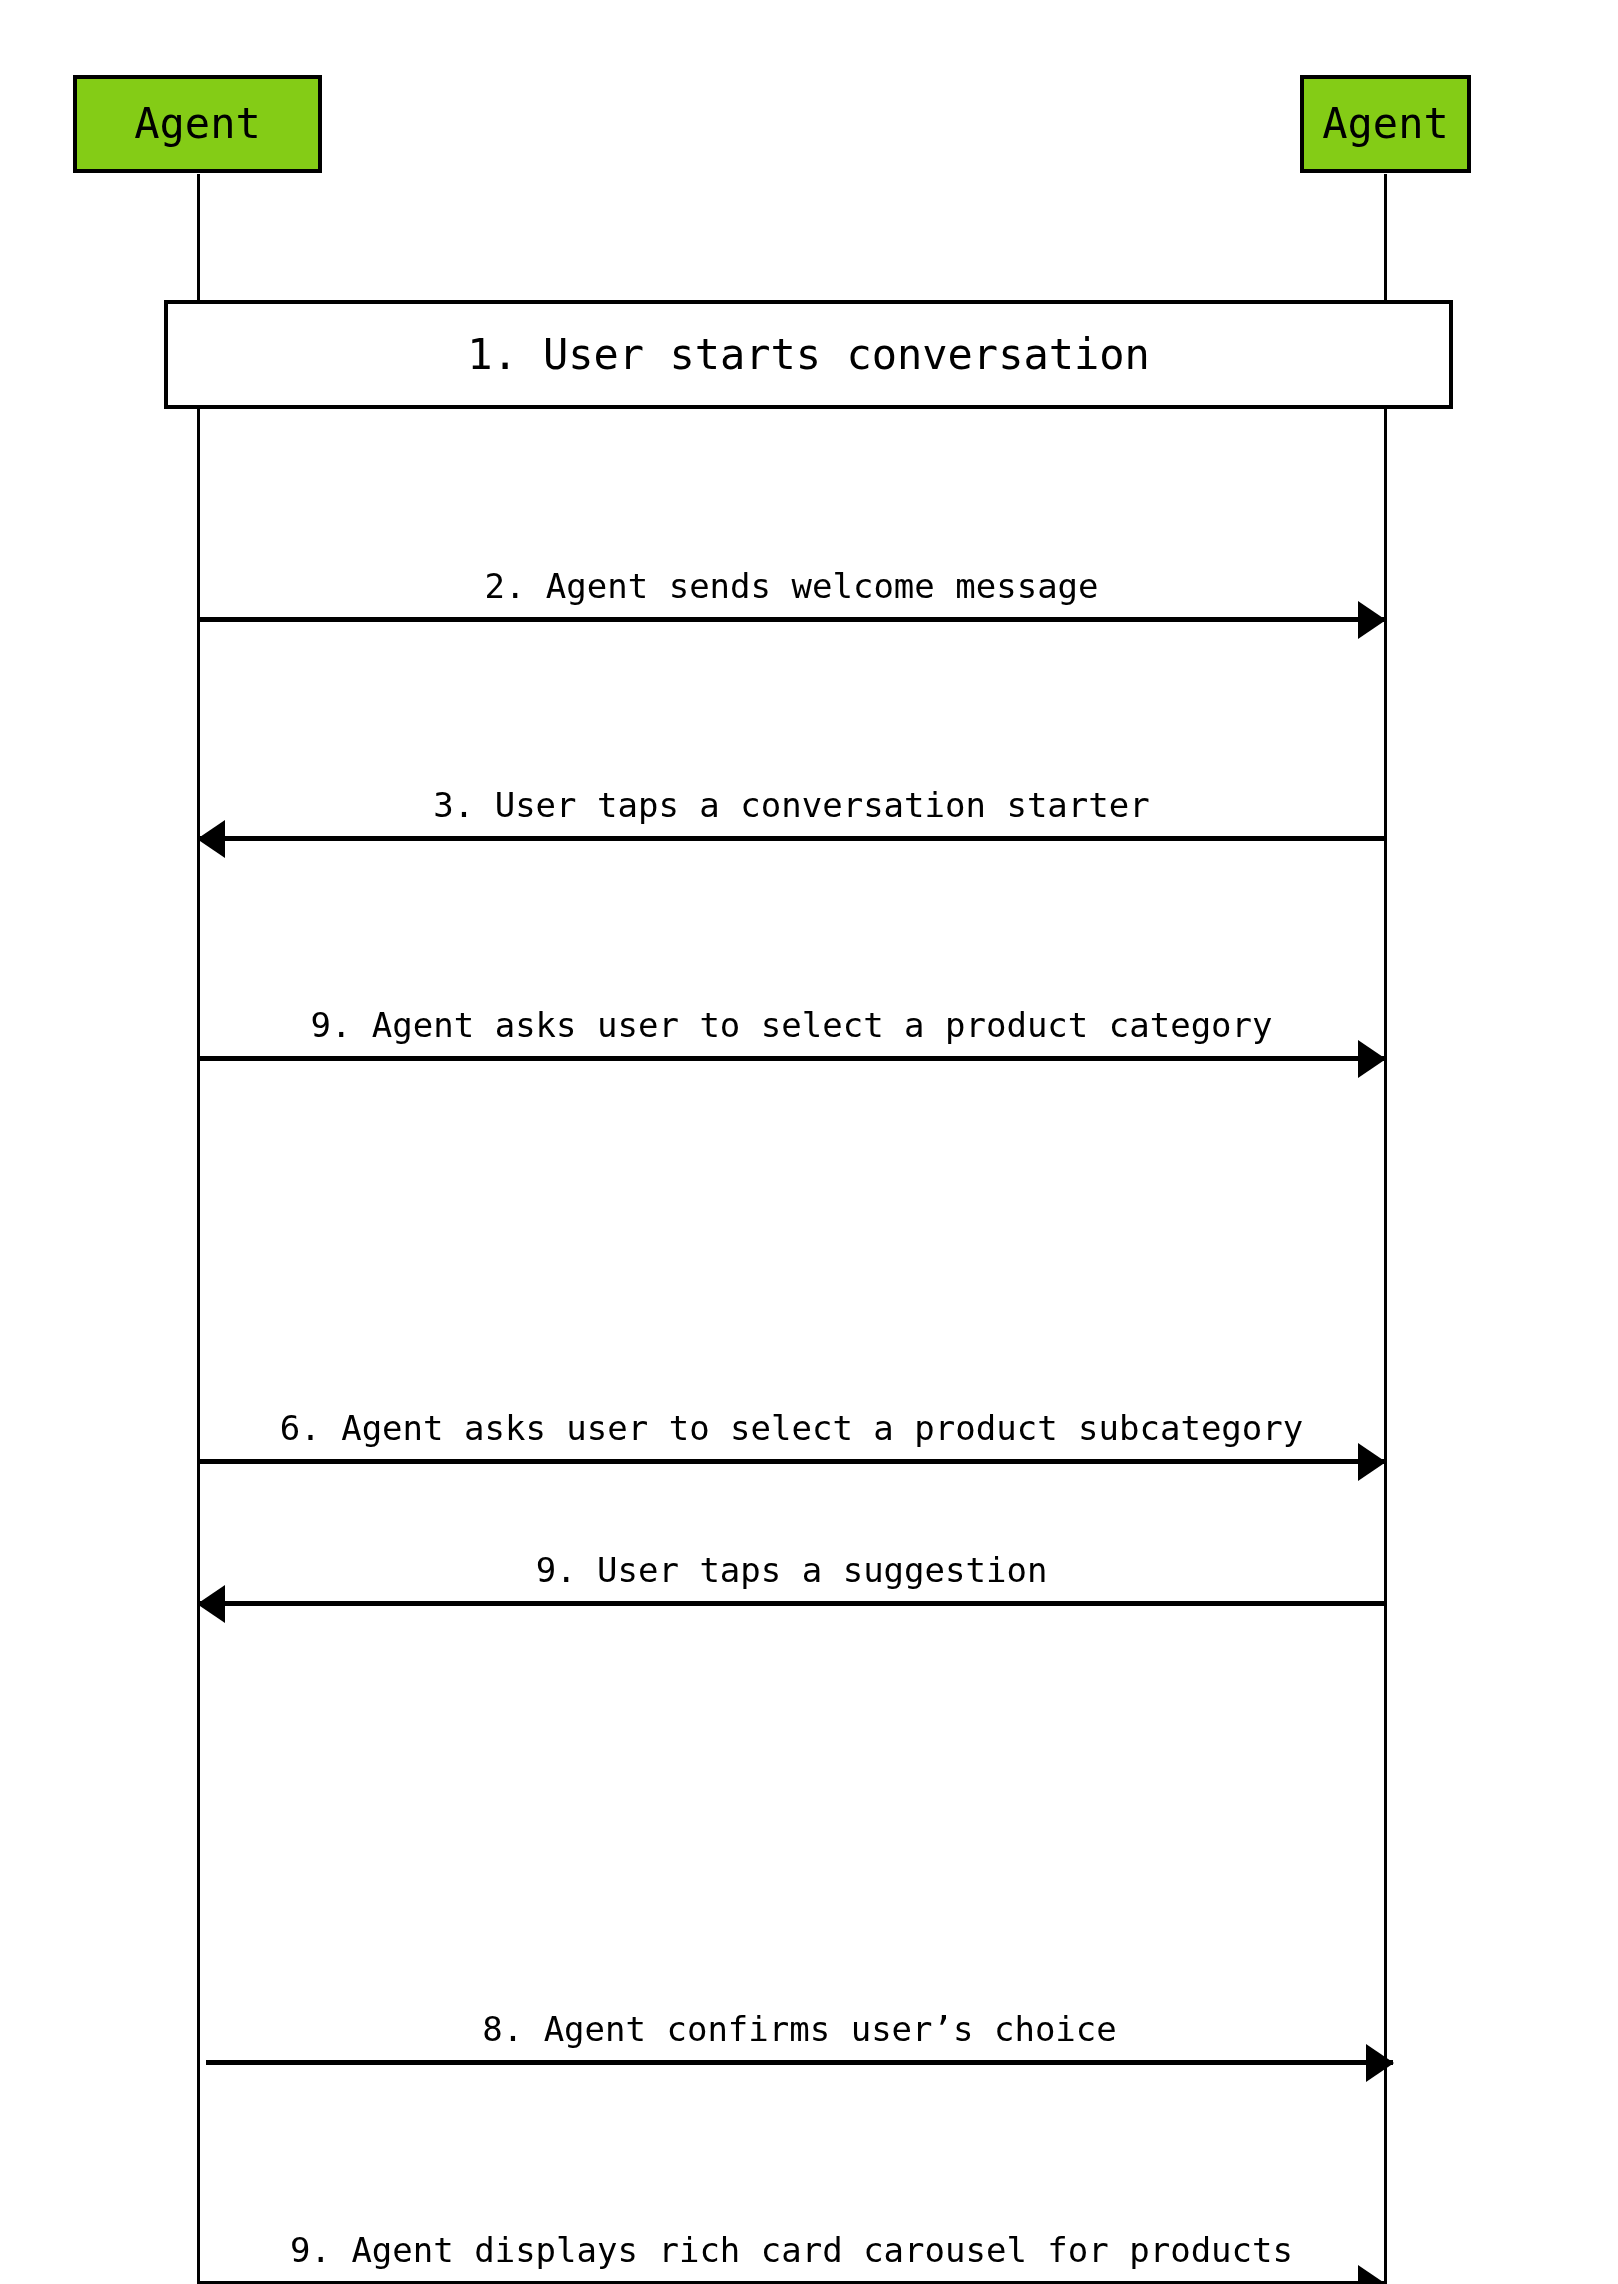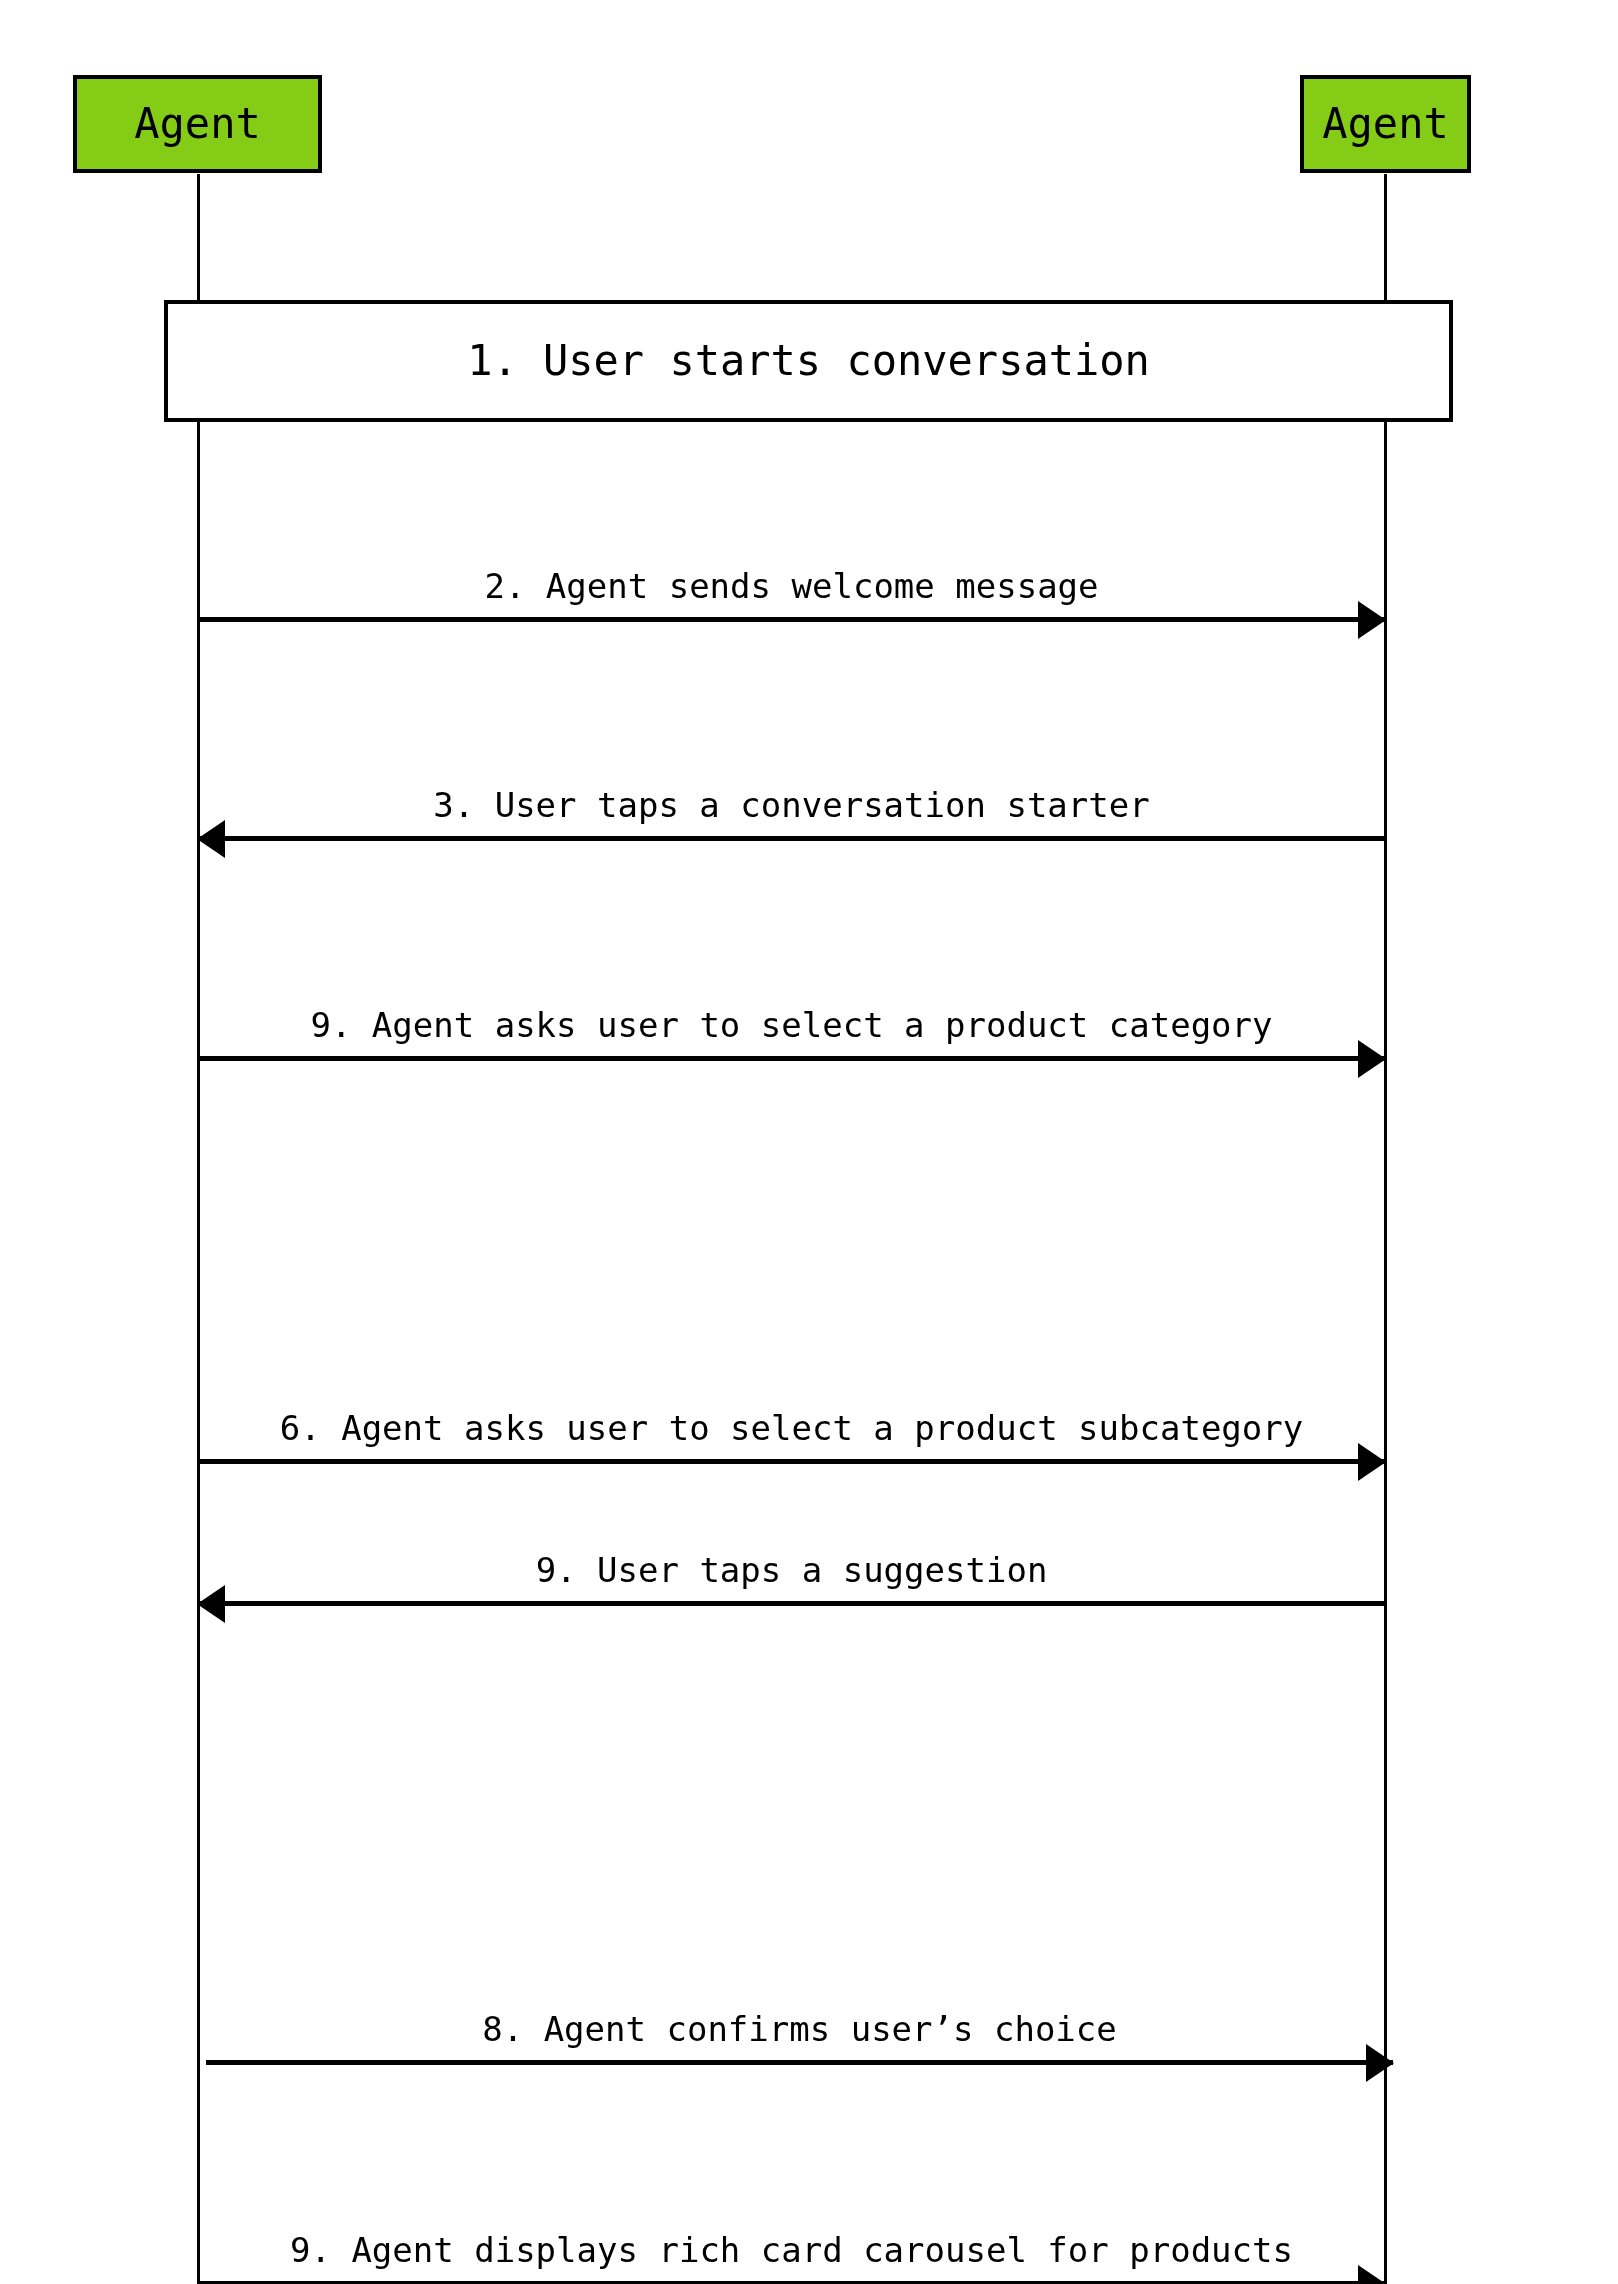--- a/index.html
+++ b/index.html
@@ -118,21 +118,21 @@
   <div class="lifeline" style="left:1384px; top:174px; height:3026px;"></div>
 
   <div class="participant" style="left:73px; top:75px; width:249px; height:98px;">
     <span class="participant-label">Agent</span>
   </div>
 
   <div class="participant" style="left:1300px; top:75px; width:171px; height:98px;">
     <span class="participant-label">Agent</span>
   </div>
 
-  <div class="note-box" style="left:164px; top:300px; width:1289px; height:122px;">
+  <div class="note-box" style="left:164px; top:300px; width:1289px; height:109px;">
     <span class="note-label">1. User starts conversation</span>
   </div>
 
   <div class="message" style="left:198px; top:485px; width:1187px; height:137px;">
     <div class="msg-label">2. Agent sends welcome message</div>
     <div class="msg-line"></div>
     <div class="arrowhead right"></div>
   </div>
 
   <div class="message" style="left:198px; top:704px; width:1187px; height:137px;">

